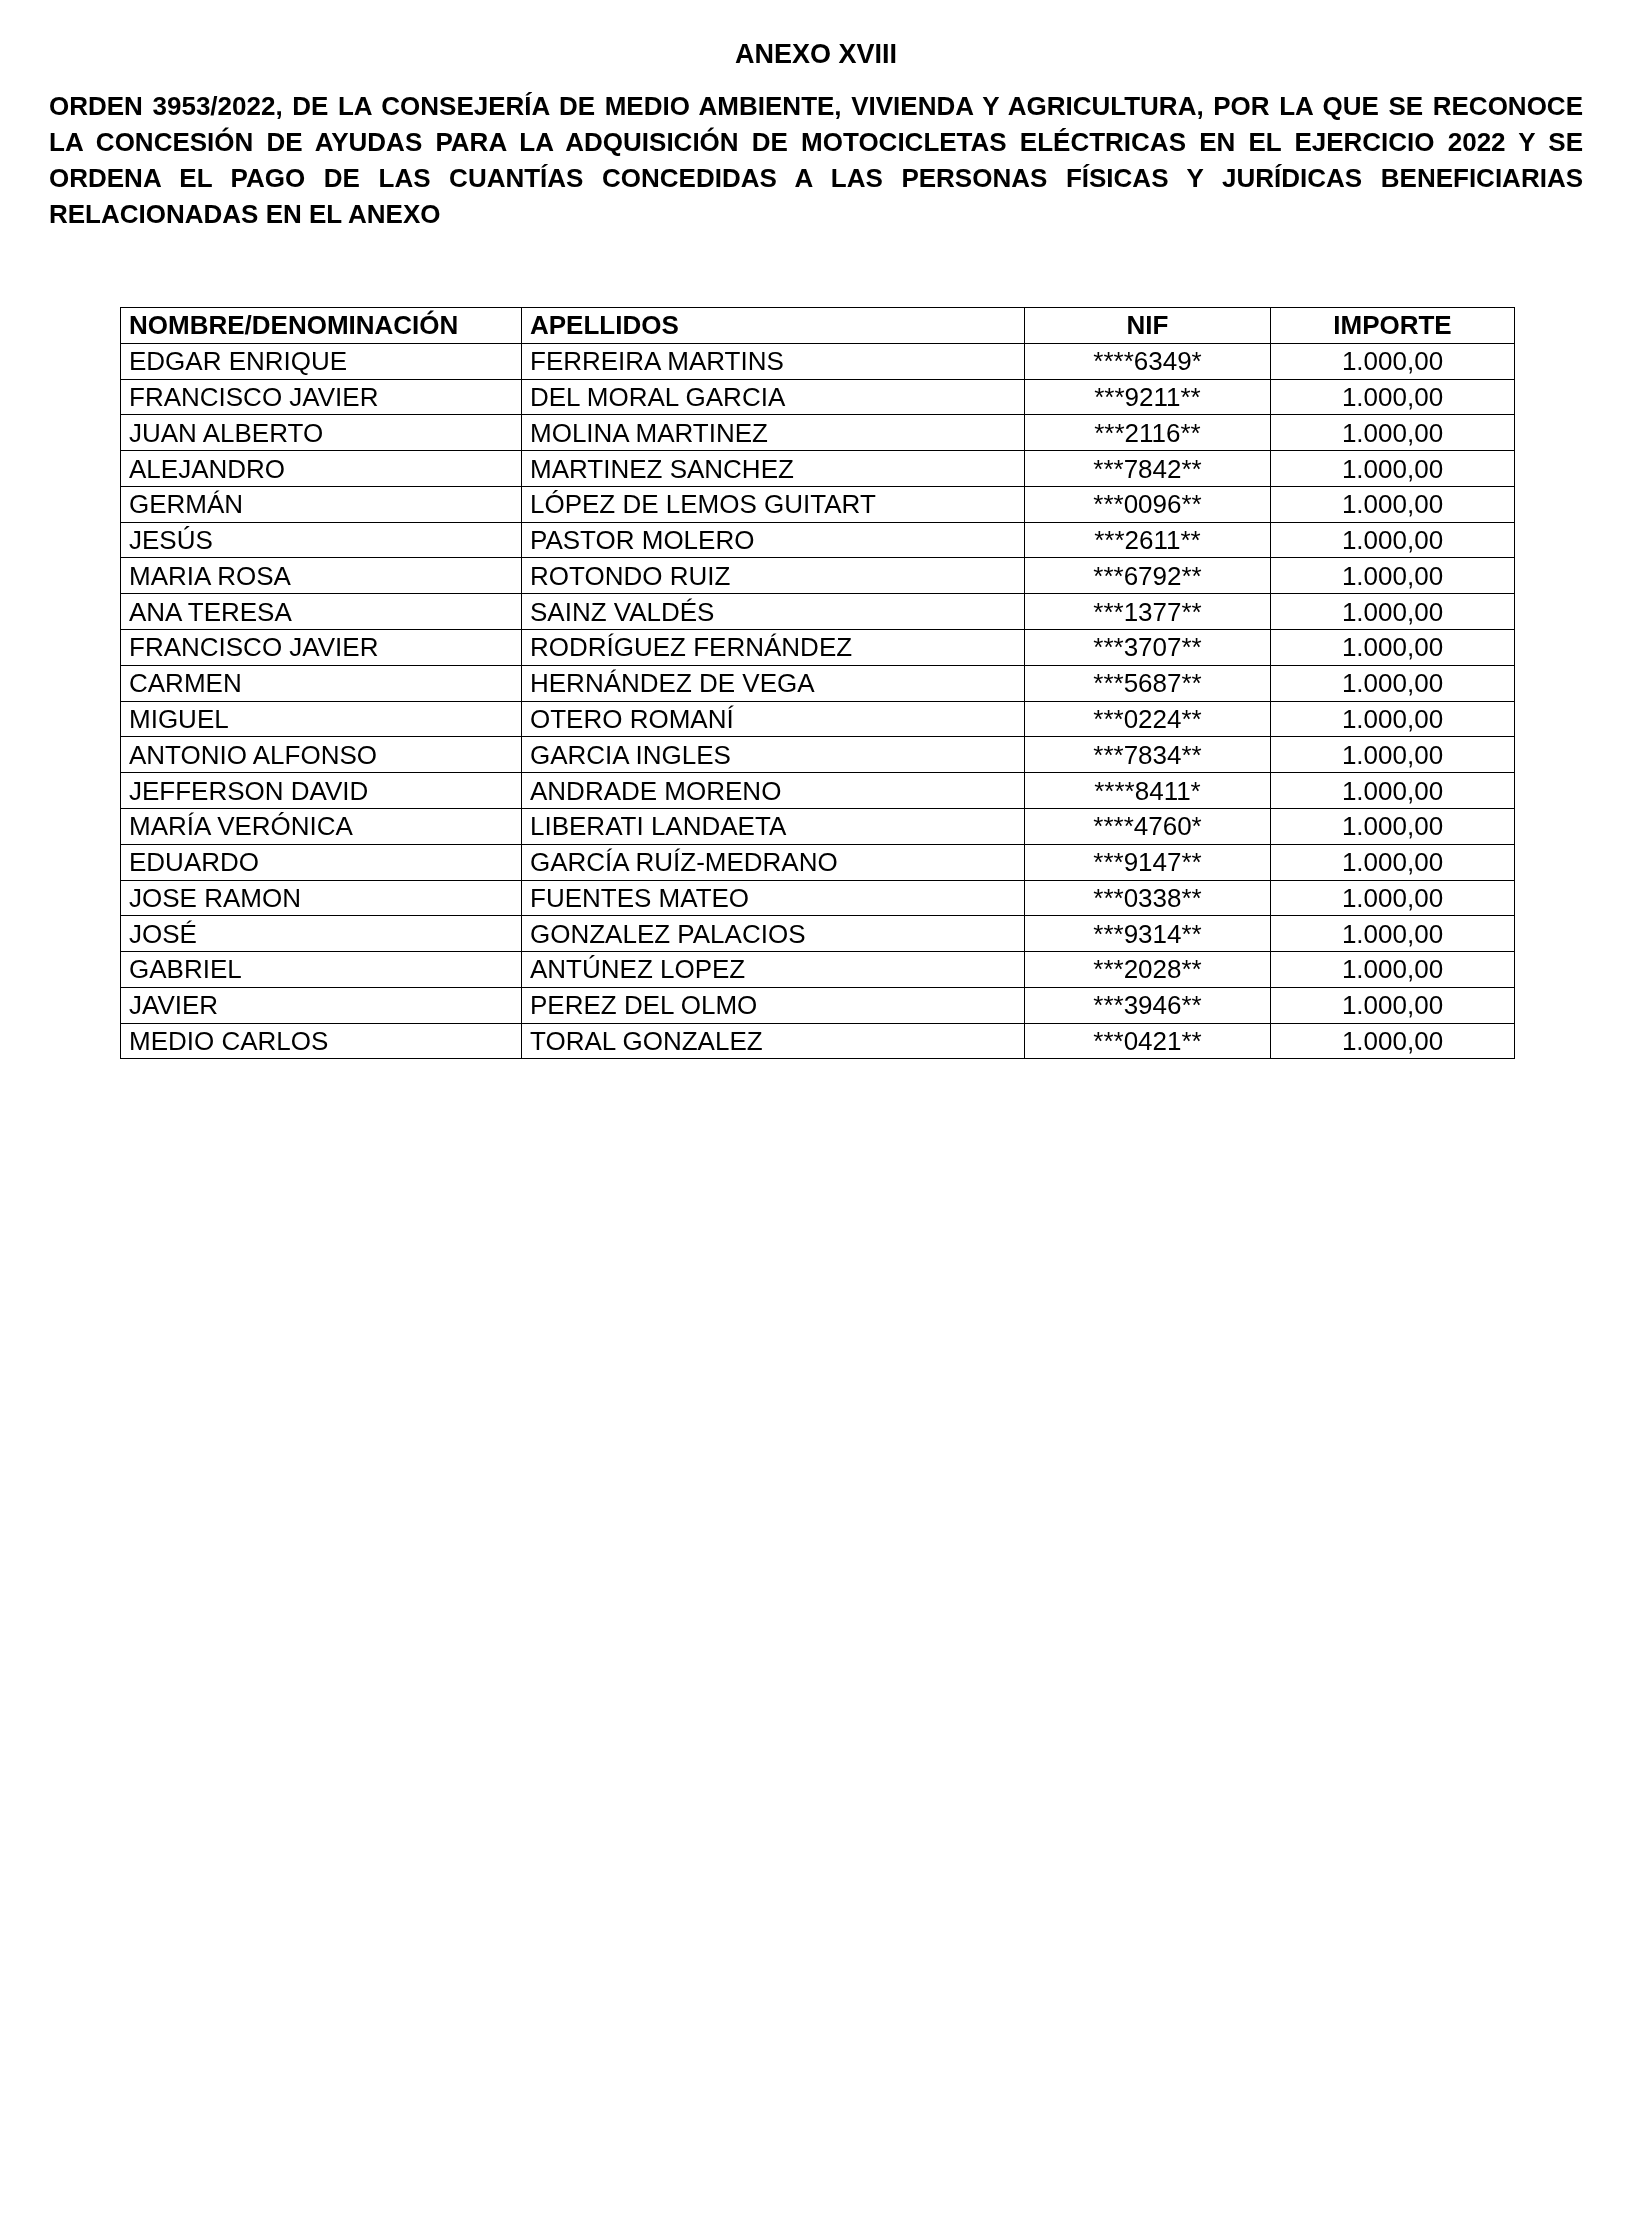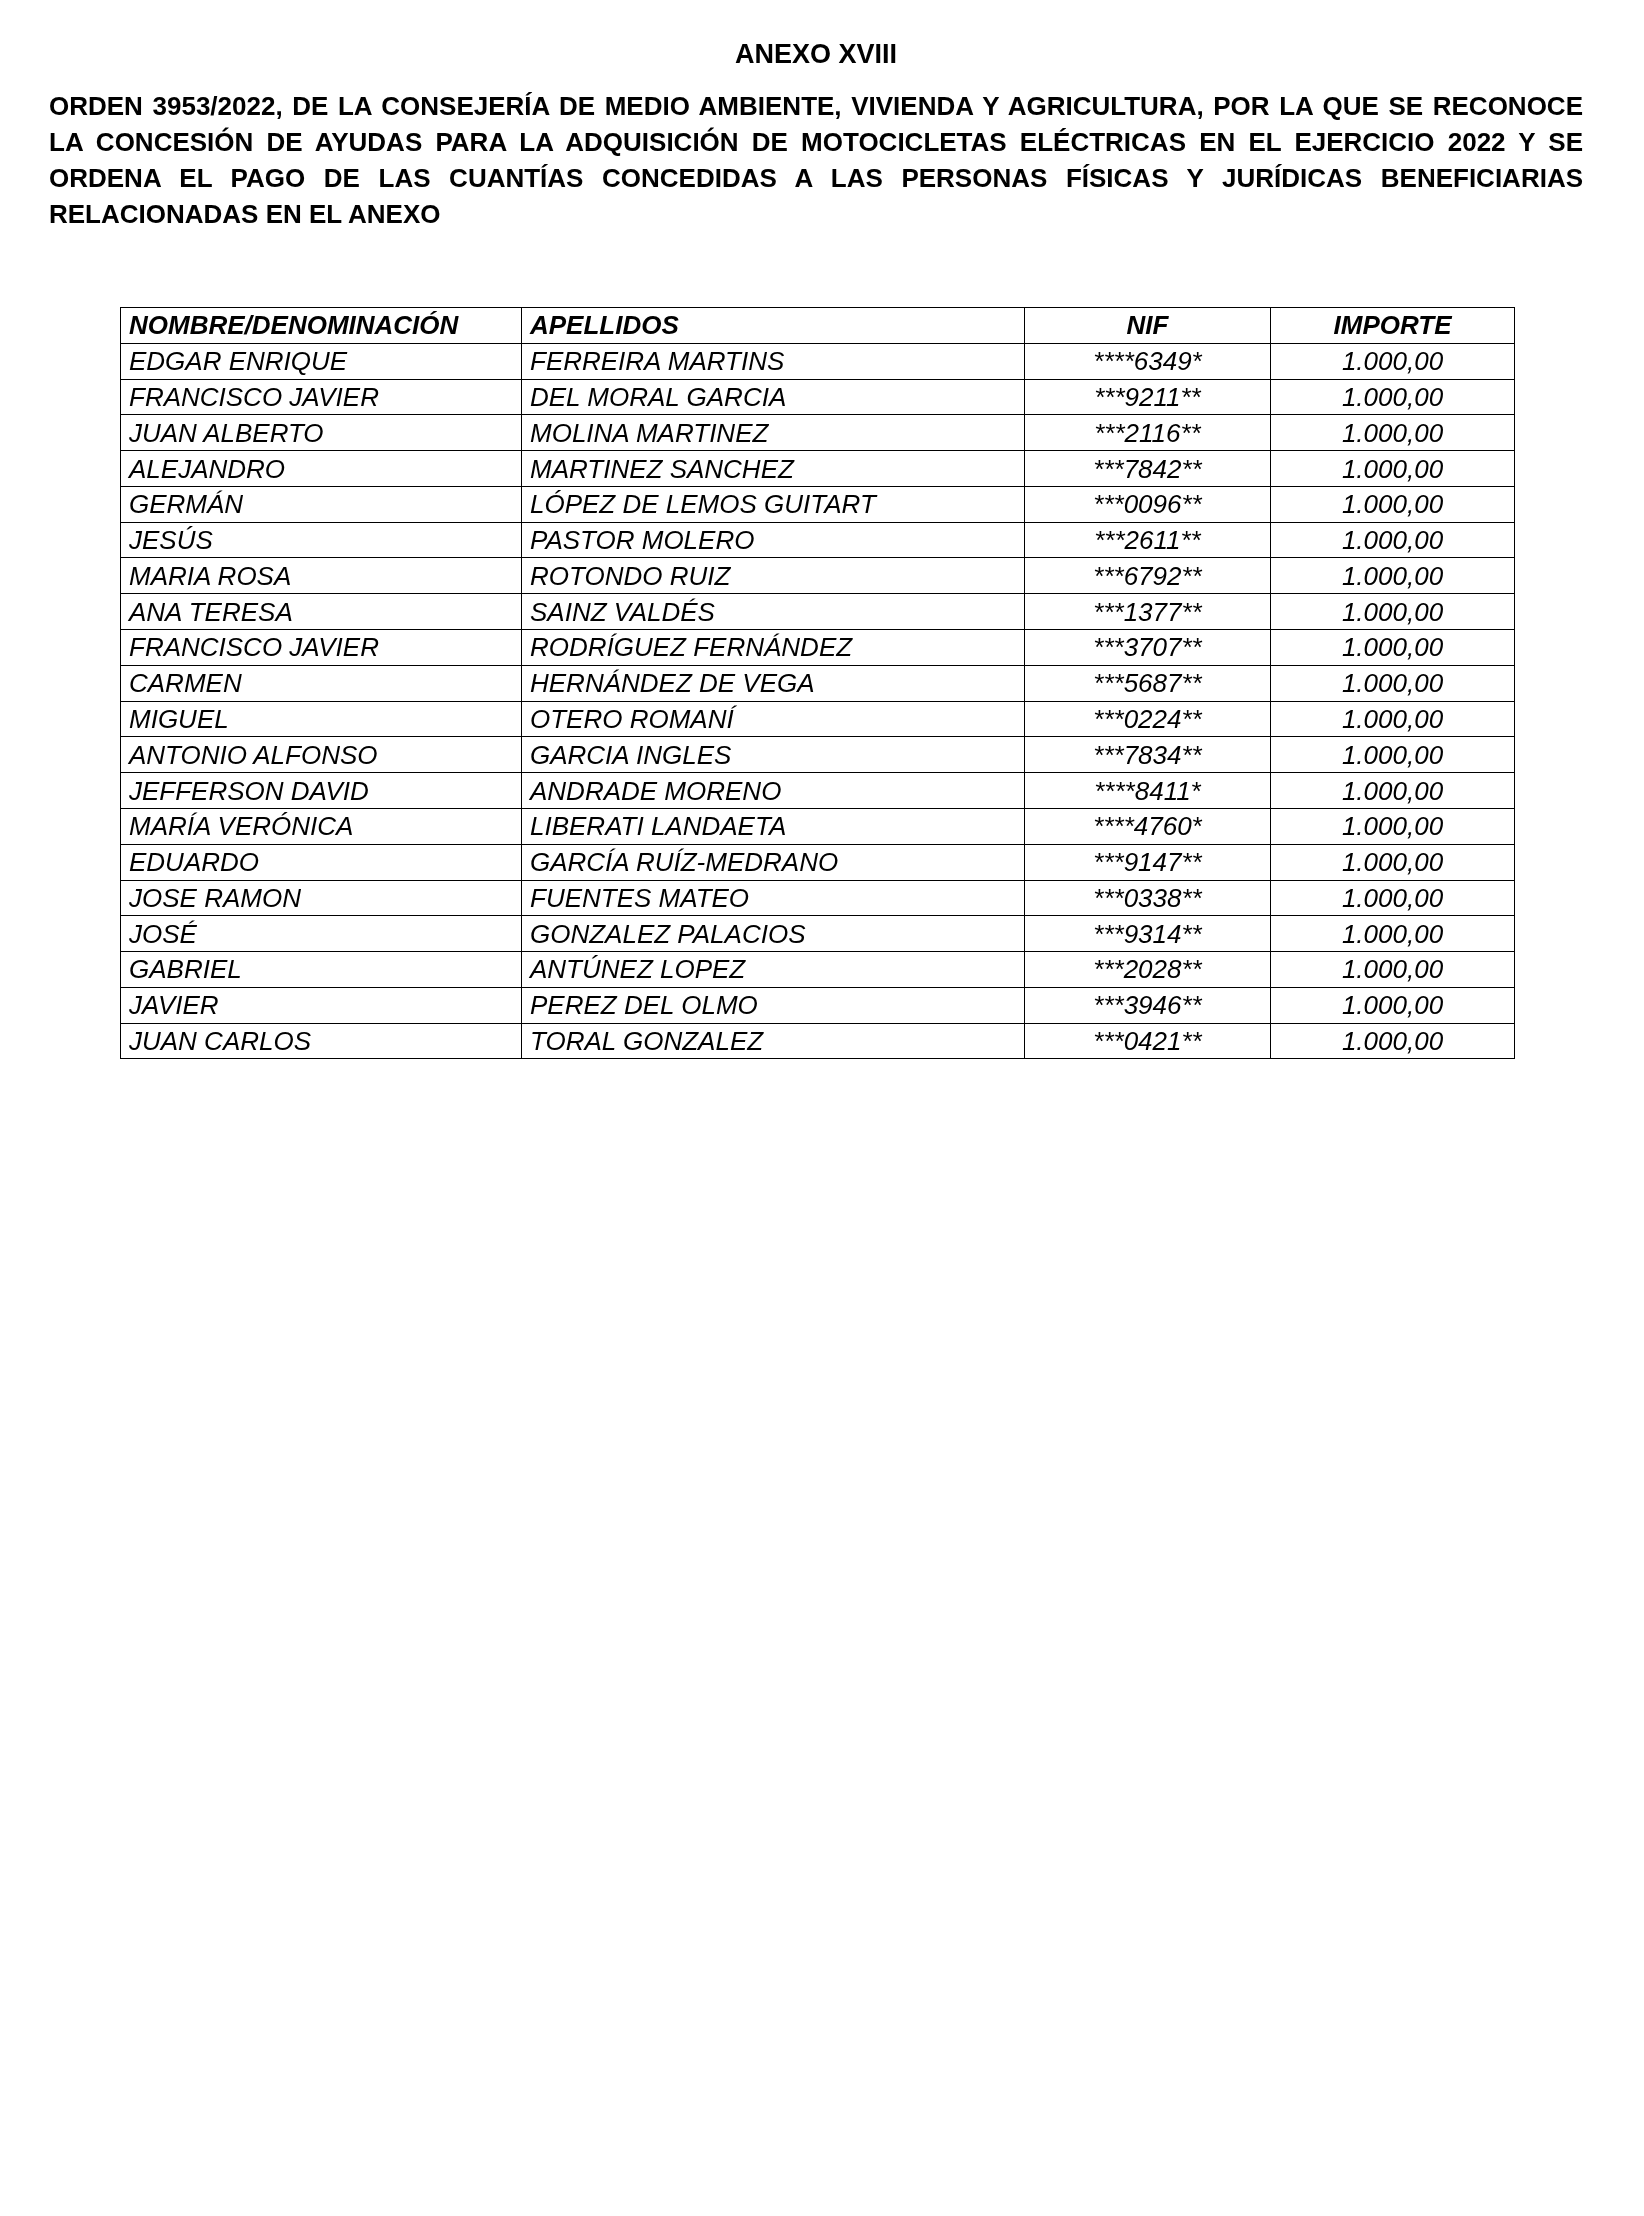--- a/index.html
+++ b/index.html
@@ -33,21 +33,20 @@
     line-height: 36px;
     text-align: justify;
     margin: 0;
   }
   table.beneficiaries {
     border-collapse: collapse;
     table-layout: fixed;
     margin-left: 71px;
     margin-top: 75px;
     width: 1395px;
-    font-style: italic;
   }
   table.beneficiaries col.col-nombre    { width: 401px; }
   table.beneficiaries col.col-apellidos { width: 503px; }
   table.beneficiaries col.col-nif       { width: 246px; }
   table.beneficiaries col.col-importe   { width: 244px; }
   table.beneficiaries th,
   table.beneficiaries td {
     border: 1.6px solid #000000;
     font-size: 26px;
     line-height: 30px;
@@ -198,21 +197,21 @@
       <td class="center">***2028**</td>
       <td class="center">1.000,00</td>
     </tr>
         <tr>
       <td>JAVIER</td>
       <td>PEREZ DEL OLMO</td>
       <td class="center">***3946**</td>
       <td class="center">1.000,00</td>
     </tr>
         <tr>
-      <td>JUAN CARLOS</td>
+      <td>MEDIO CARLOS</td>
       <td>TORAL GONZALEZ</td>
       <td class="center">***0421**</td>
       <td class="center">1.000,00</td>
     </tr>
       </tbody>
   </table>
 
 </div>
 
 

